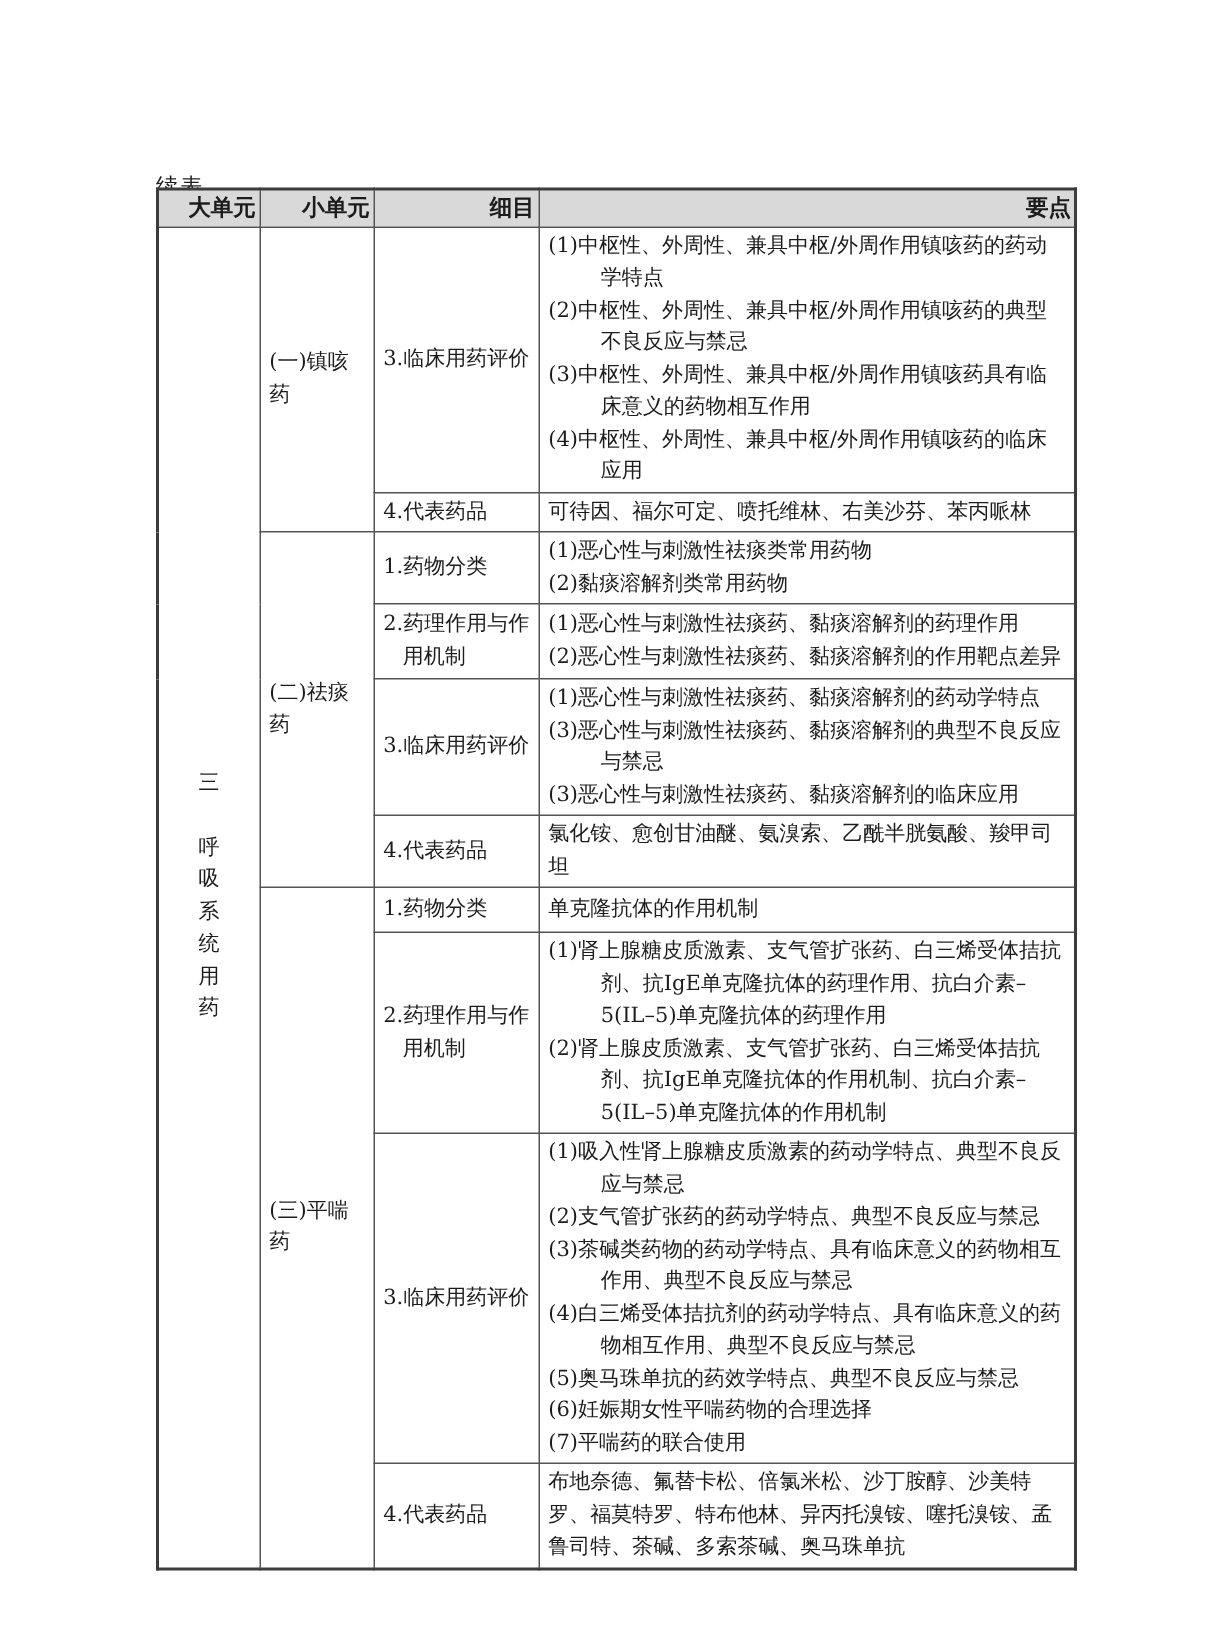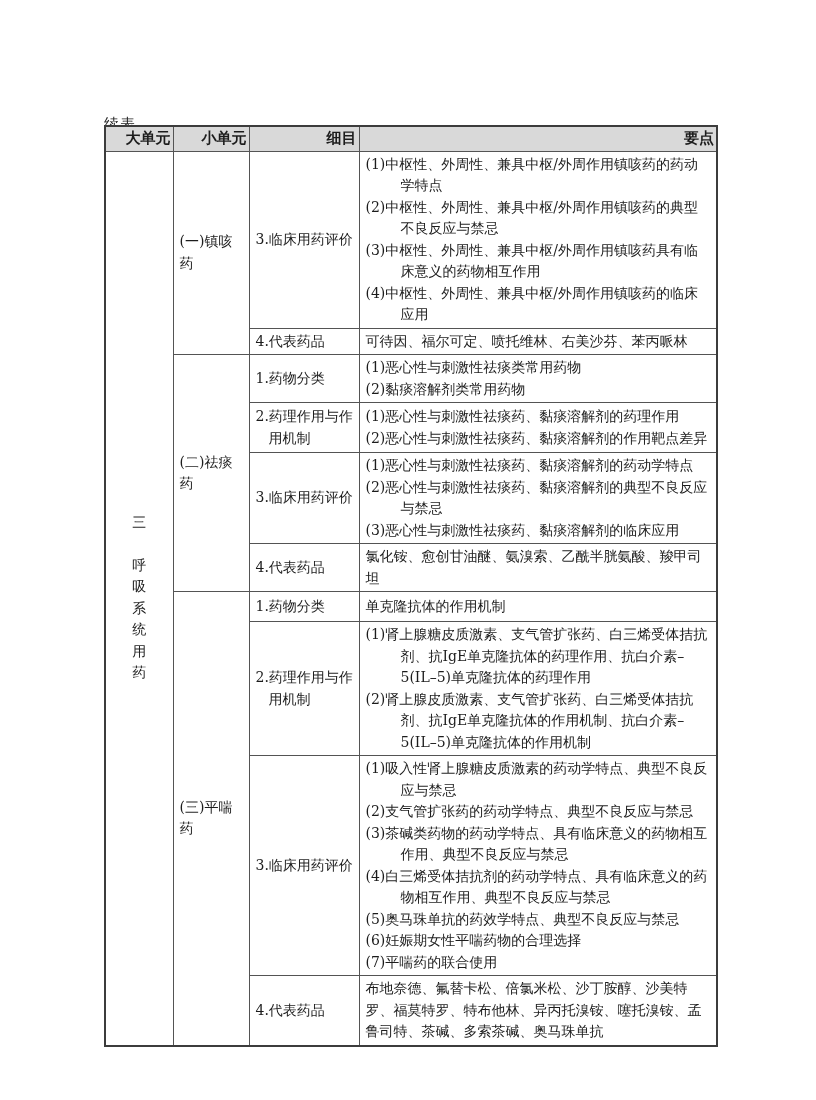--- a/index.html
+++ b/index.html
@@ -98,21 +98,21 @@
     <td class="item-cell">2.药理作用与作用机制</td>
     <td class="points-cell">
       <div class="point">(1)恶心性与刺激性祛痰药、黏痰溶解剂的药理作用</div>
       <div class="point">(2)恶心性与刺激性祛痰药、黏痰溶解剂的作用靶点差异</div>
     </td>
   </tr>
   <tr class="r5">
     <td class="item-cell">3.临床用药评价</td>
     <td class="points-cell">
       <div class="point">(1)恶心性与刺激性祛痰药、黏痰溶解剂的药动学特点</div>
-      <div class="point">(2)恶心性与刺激性祛痰药、黏痰溶解剂的典型不良反应与禁忌</div>
+      <div class="point">(3)恶心性与刺激性祛痰药、黏痰溶解剂的典型不良反应与禁忌</div>
       <div class="point">(3)恶心性与刺激性祛痰药、黏痰溶解剂的临床应用</div>
     </td>
   </tr>
   <tr class="r6">
     <td class="item-cell">4.代表药品</td>
     <td class="points-cell">
       <div class="plain">氯化铵、愈创甘油醚、氨溴索、乙酰半胱氨酸、羧甲司坦</div>
     </td>
   </tr>
 

